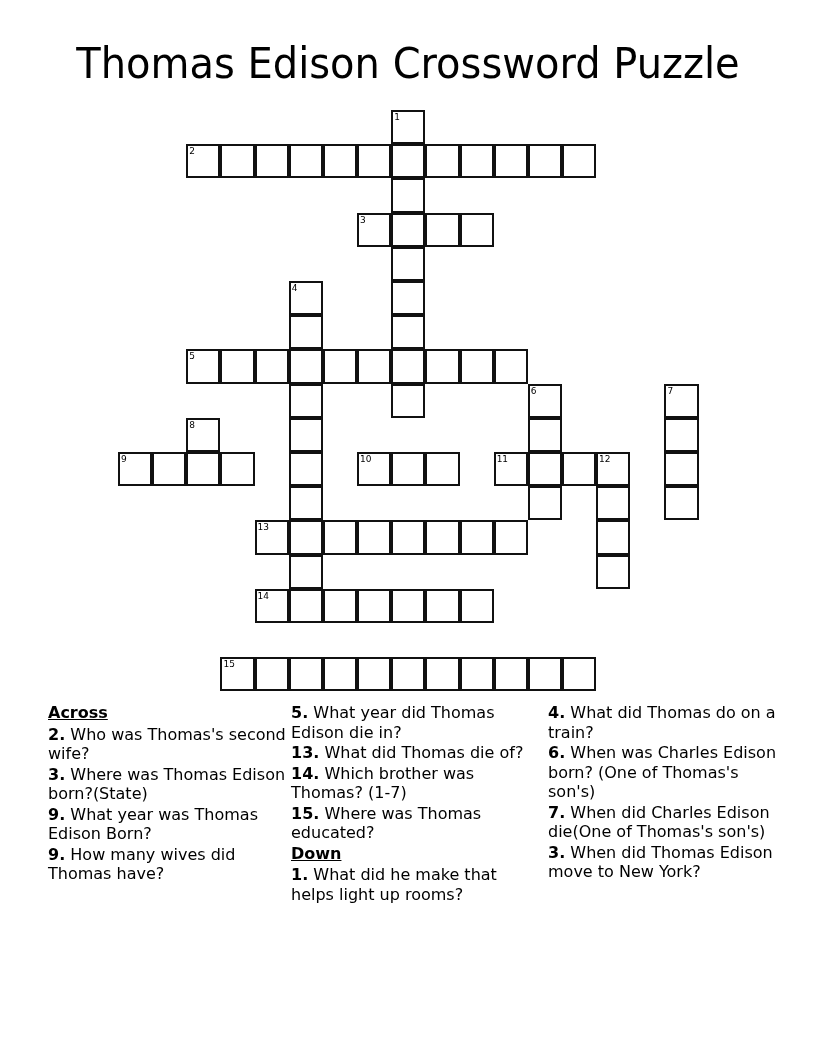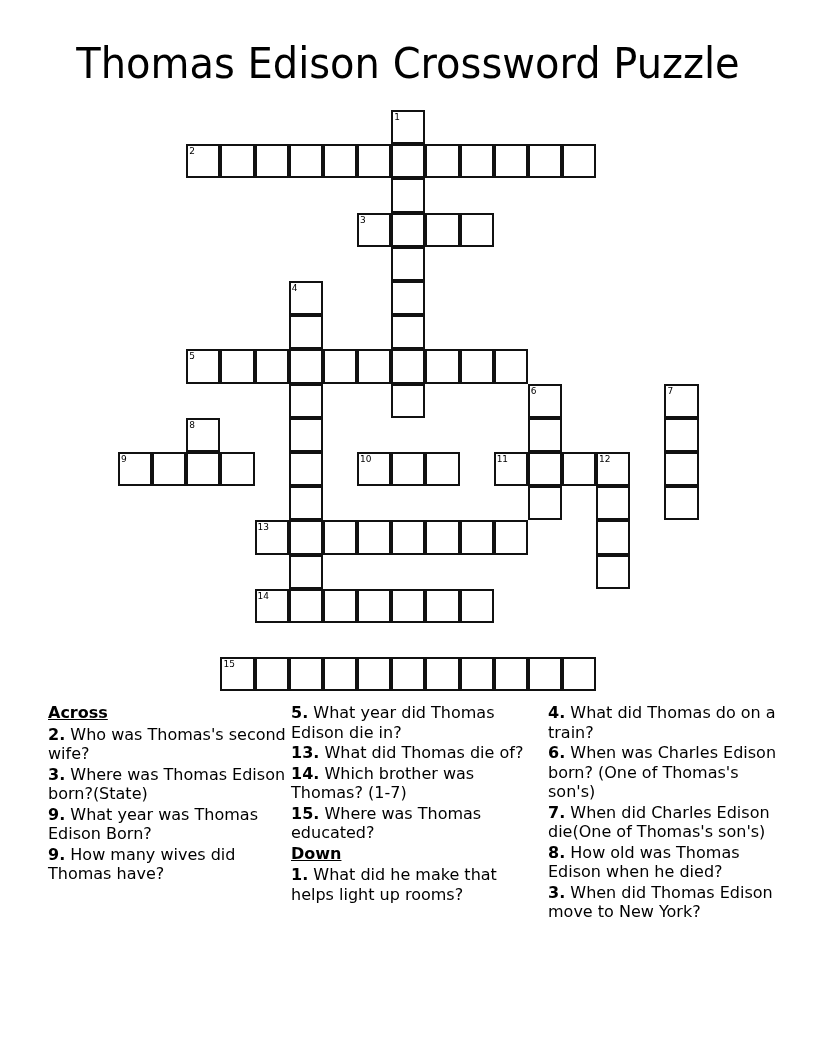--- a/index.html
+++ b/index.html
@@ -160,16 +160,15 @@
     <span class="clue"><b>13.</b> <span>What did Thomas die of?</span></span>
     <span class="clue"><b>14.</b> <span>Which brother was Thomas? (1-7)</span></span>
     <span class="clue"><b>15.</b> <span>Where was Thomas educated?</span></span>
     <span class="heading">Down</span>
     <span class="clue"><b>1.</b> <span>What did he make that helps light up rooms?</span></span>
   </div>
   <div class="col col3">
     <span class="clue"><b>4.</b> <span>What did Thomas do on a train?</span></span>
     <span class="clue"><b>6.</b> <span>When was Charles Edison born? (One of Thomas's son's)</span></span>
     <span class="clue"><b>7.</b> <span>When did Charles Edison die(One of Thomas's son's)</span></span>
-    <span class="clue"><b>8.</b> <span>How old was Thomas Edison when he died?</span></span>
     <span class="clue"><b>3.</b> <span>When did Thomas Edison move to New York?</span></span>
   </div>
 </div>
 
 </body></html>

